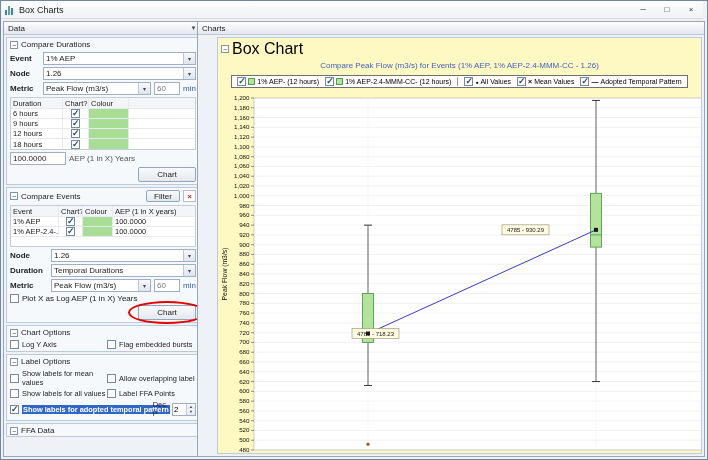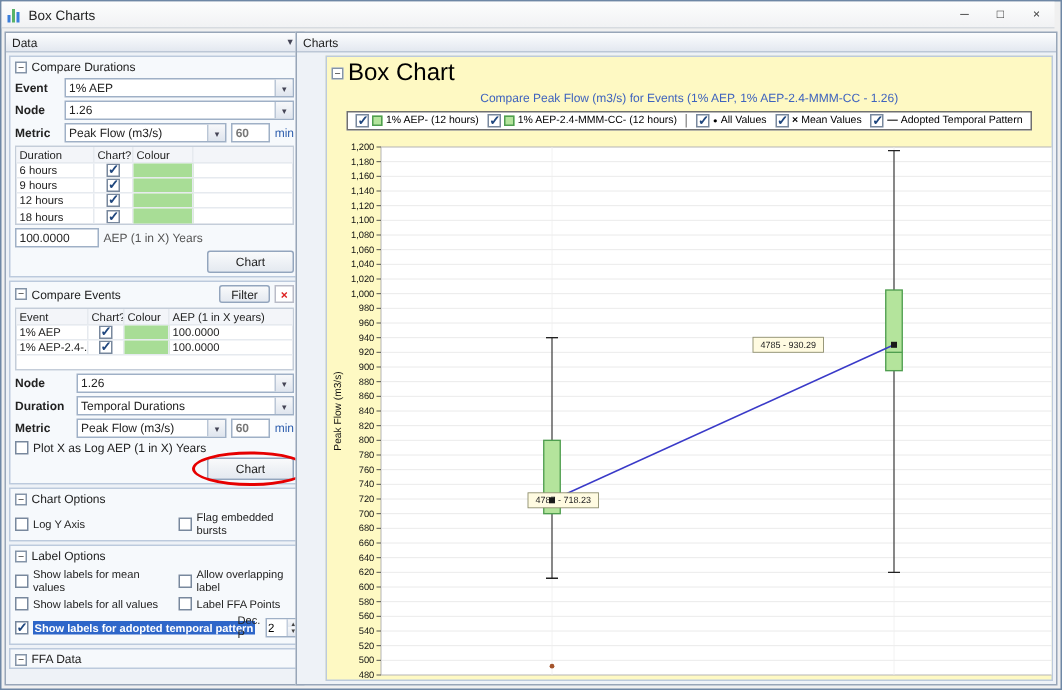--- a/index.html
+++ b/index.html
@@ -34,41 +34,41 @@
 .b{font-weight:bold;}
 .w30{width:30px;flex:none;}
 .w38{width:38px;flex:none;}
 .dim{color:#555;}
 .blue{color:#2f5fae;}
 .combo{flex:1;height:13px;background:#fff;border:1px solid #9fb0c6;display:flex;align-items:center;font-size:8px;padding-left:2px;overflow:hidden;white-space:nowrap;min-width:0;}
 .combo .arr{margin-left:auto;flex:none;width:12px;height:100%;background:linear-gradient(#f7f8fa,#dfe5ee);border-left:1px solid #bac6d6;display:flex;align-items:center;justify-content:center;font-size:6px;color:#445;}
 .combo .arr::before{content:"▾";}
 .tb{height:13px;border:1px solid #9fb0c6;background:#fff;font-size:8px;padding:0 2px;font-family:inherit;color:#222;}
 .tb.w56{width:56px;flex:none;}
-.tb.w26{width:26px;flex:none;color:#777;font-weight:bold;}
+.tb.w26{width:26px;flex:none;color:#777;}
 .tb.w24{width:24px;flex:none;}
 .cb{flex:none;width:9px;height:9px;border:1px solid #78889d;background:#fff;position:relative;}
 .cb.checked::after{content:"✓";position:absolute;left:0;top:-2px;width:100%;text-align:center;font-size:9px;color:#20477e;font-weight:bold;}
 .btn{height:15px;min-width:58px;background:linear-gradient(#f9fafb,#e4e9f0);border:1px solid #93a5bd;border-radius:2px;font-size:8px;color:#222;display:inline-flex;align-items:center;justify-content:center;padding:0 8px;}
 .btn.small{height:12px;min-width:34px;padding:0 4px;margin-left:auto;}
 .xbtn{flex:none;width:13px;height:12px;border:1px solid #b9bcc8;background:#fff;color:#d22;font-weight:bold;font-size:8px;display:flex;align-items:center;justify-content:center;}
 
 .tbl{margin:2px 3px;border:1px solid #c4cdd9;background:#fff;}
 .tr{display:flex;border-bottom:1px solid #e6eaef;height:10px;align-items:stretch;}
 .tr:last-child{border-bottom:none;}
 .tr.th{background:#f3f5f9;height:11px;}
 .tr.empty{height:9px;}
 .td{padding:0 2px;border-right:1px solid #e6eaef;display:flex;align-items:center;font-size:7.5px;overflow:hidden;white-space:nowrap;}
 .td:last-child{border-right:none;}
 .td.ctr{justify-content:center;}
 .green{background:#a8dd96;}
 .dc1{width:52px;flex:none;}.dc2{width:26px;flex:none;}.dc3{width:40px;flex:none;}.dc4{flex:1;}
 .ec1{width:48px;flex:none;}.ec2{width:24px;flex:none;}.ec3{width:30px;flex:none;}.ec4{flex:1;}
 
-.lo-row{display:flex;align-items:center;margin:2px 3px;gap:13px;font-size:7.4px;}
+.lo-row{display:flex;align-items:center;margin:2px 3px;gap:1px;font-size:7.4px;}
 .cbrow{display:flex;align-items:center;gap:3px;min-width:0;}
 .cbrow.colL{width:96px;flex:none;}
 .hl{background:#2e66c9;color:#fff;padding:0 1px;white-space:nowrap;font-weight:bold;}
 .spacer{flex:1;}
 .spin{display:inline-flex;height:13px;border:1px solid #9fb0c6;background:#fff;}
 .spin input{width:13px;border:none;font-size:8px;padding:0 1px;font-family:inherit;}
 .spin .sb{display:flex;flex-direction:column;width:9px;border-left:1px solid #c3cedd;}
 .spin .sb span{flex:1;font-size:4px;line-height:5px;display:flex;align-items:center;justify-content:center;color:#444;background:linear-gradient(#f7f8fa,#e2e7ef);}
 .sb-up::before{content:"▲";}
 .sb-dn::before{content:"▼";}

